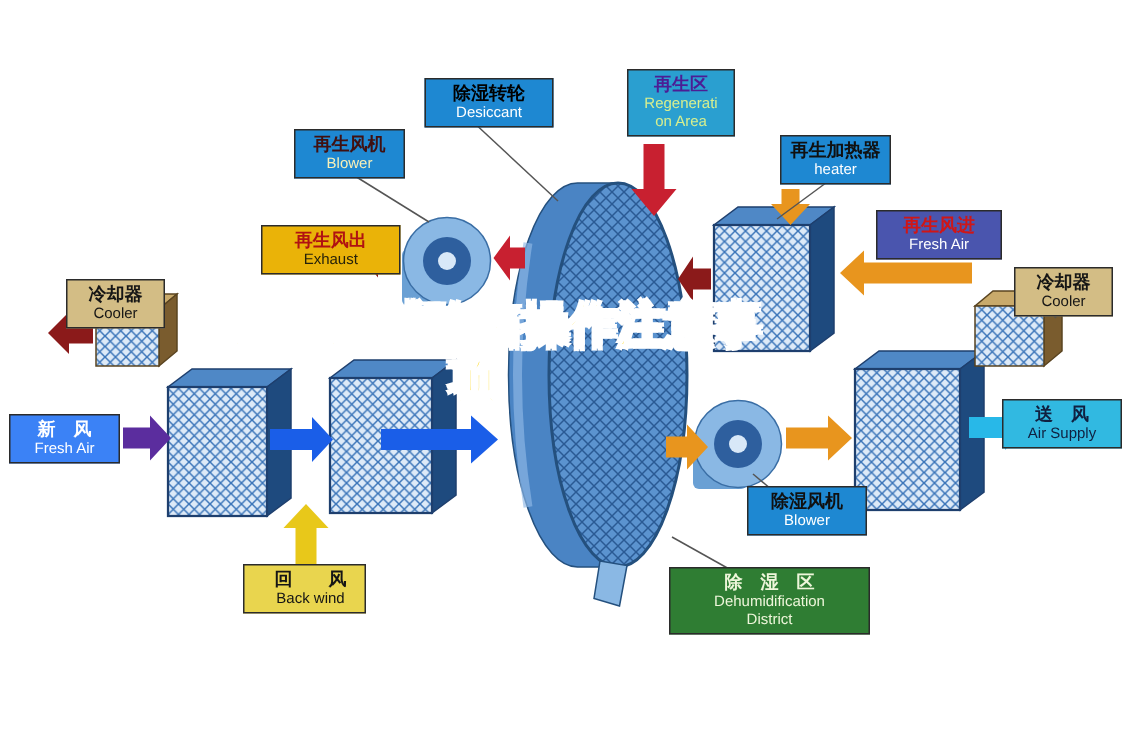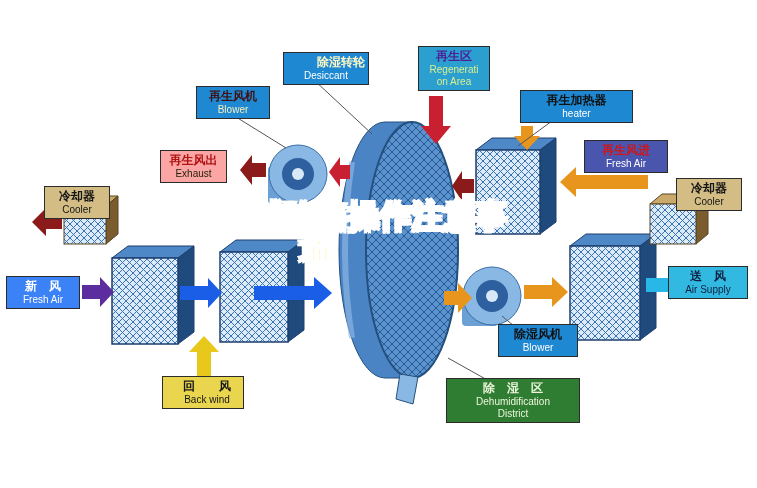--- a/index.html
+++ b/index.html
@@ -7,32 +7,32 @@
          font-family:"Liberation Sans","DejaVu Sans",sans-serif;}
   #gfx{position:absolute;left:0;top:0;z-index:10;}
 
   
   .lbl{position:absolute;z-index:30;border:1px solid #2b2b2b;text-align:center;
        padding:2px 3px;box-sizing:border-box;}
   .lbl .zh{font-size:12px;font-weight:bold;line-height:1.25;white-space:pre-line;}
   .lbl .en{font-size:10px;line-height:1.2;white-space:pre-line;}
 
   #lbl-desiccant{left:283px;top:52px;width:86px;background:#1e88d2;}
-  #lbl-desiccant .zh{color:#fef9c3;text-align:right;} #lbl-desiccant .en{color:#ffffff;}
+  #lbl-desiccant .zh{color:#000000;} #lbl-desiccant .en{color:#ffffff;}
 
   #lbl-regen-area{left:418px;top:46px;width:72px;background:#2a9fd0;}
   #lbl-regen-area .zh{color:#4c1d95;} #lbl-regen-area .en{color:#d8ef8e;}
 
   #lbl-regen-blower{left:196px;top:86px;width:74px;background:#1e88d2;text-align:center;}
   #lbl-regen-blower .zh{color:#401010;} #lbl-regen-blower .en{color:#f8f0b8;}
 
-  #lbl-regen-heater{left:520px;top:90px;width:113px;background:#1e88d2;}
+  #lbl-regen-heater{left:520px;top:90px;width:74px;background:#1e88d2;}
   #lbl-regen-heater .zh{color:#101010;} #lbl-regen-heater .en{color:#ffffff;}
 
-  #lbl-exhaust{left:160px;top:150px;width:67px;background:#fca5a5;}
+  #lbl-exhaust{left:174px;top:150px;width:93px;background:#eab308;}
   #lbl-exhaust .zh{color:#b01212;} #lbl-exhaust .en{color:#26220a;}
 
   #lbl-regen-freshair{left:584px;top:140px;width:84px;background:#4a55ae;}
   #lbl-regen-freshair .zh{color:#d01616;} #lbl-regen-freshair .en{color:#ffffff;}
 
   #lbl-cooler-left{left:44px;top:186px;width:66px;background:#d3bd85;}
   #lbl-cooler-left .zh,#lbl-cooler-left .en{color:#151515;}
 
   #lbl-cooler-right{left:676px;top:178px;width:66px;background:#d3bd85;}
   #lbl-cooler-right .zh,#lbl-cooler-right .en{color:#151515;}

